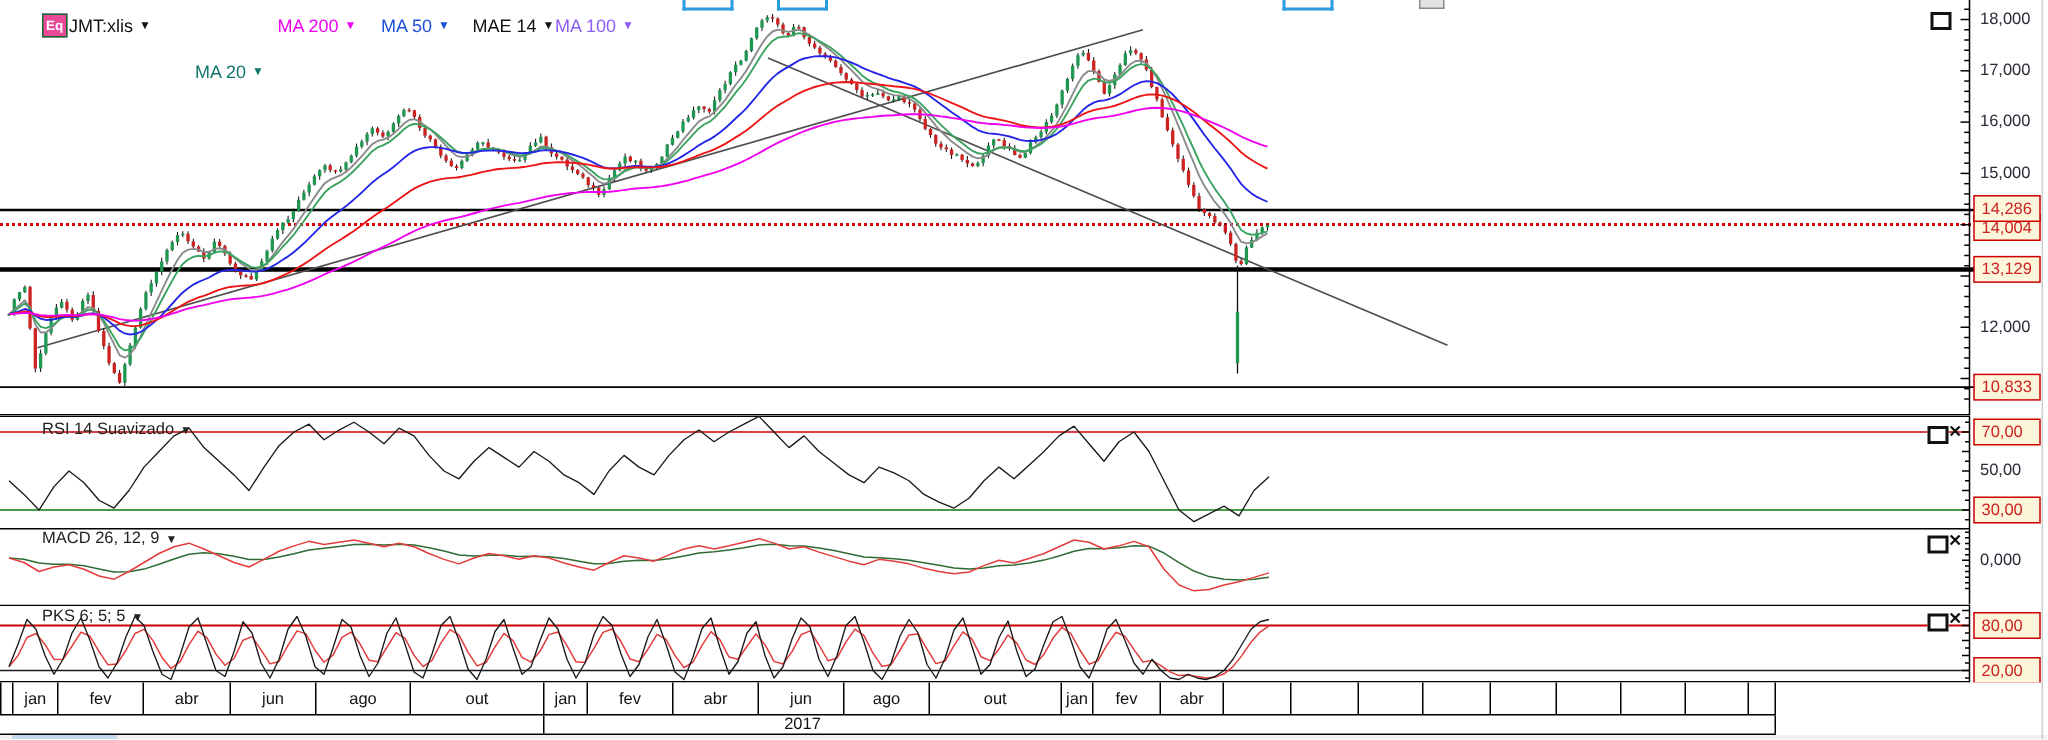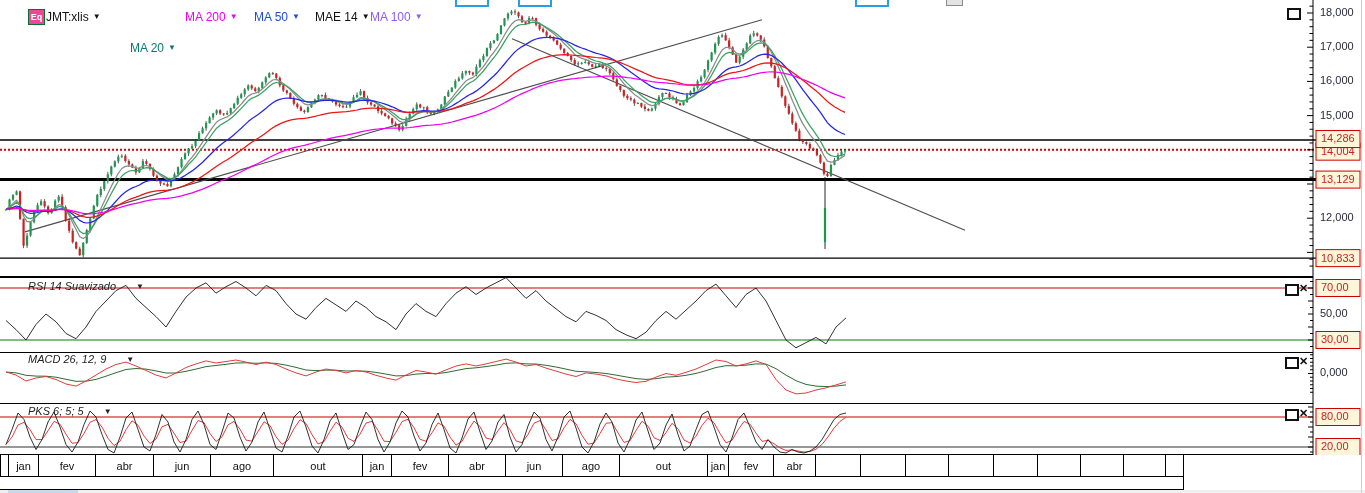--- a/index.html
+++ b/index.html
@@ -8,21 +8,21 @@
   svg{position:absolute;left:0;display:block;}
   .chip{position:absolute;top:9px;height:16px;display:flex;align-items:center;gap:4px;
         font-size:12px;cursor:pointer;white-space:nowrap;}
   .chip .arrow{font-size:8px;line-height:8px;}
   .badge{position:absolute;left:28px;top:9px;width:15px;height:14px;background:#ec4899;
          border:1px solid #0a6e2e;color:#fff;font-size:9px;font-weight:bold;
          display:flex;align-items:center;justify-content:center;}
   .winbox{position:absolute;width:10px;height:8px;border:2px solid #111;background:#fff;cursor:pointer;}
   .closex{position:absolute;width:11px;height:11px;font-size:11px;font-weight:bold;color:#111;
           line-height:11px;text-align:center;cursor:pointer;}
-  .paneltitle{position:absolute;font-size:11px;color:#222;display:flex;gap:20px;align-items:center;cursor:pointer;font-style:italic;}
+  .paneltitle{position:absolute;font-size:11px;color:#222;display:flex;gap:4px;align-items:center;cursor:pointer;}
   .paneltitle .arrow{font-size:8px;}
   .taxis-cell{position:absolute;border-left:1px solid #000;height:100%;box-sizing:border-box;
               display:flex;align-items:center;justify-content:center;font-size:11px;color:#111;}
   #month-row{position:absolute;left:0;top:455px;width:1184px;height:22px;border-bottom:1px solid #000;box-sizing:border-box;}
   #year-row{position:absolute;left:0;top:477px;width:1184px;height:13px;border-bottom:1px solid #000;box-sizing:border-box;}
   .rowendborder{position:absolute;right:0;top:0;width:1px;height:100%;background:#000;}
   #scroll-strip{position:absolute;left:0;top:490px;width:1365px;height:3px;background:#efefef;}
   #scroll-thumb{position:absolute;left:8px;top:0;width:70px;height:3px;background:#c5d9ee;}
   .cutbtn{position:absolute;top:0;height:5px;width:30px;background:#fff;
           border-left:2px solid #2a9ce0;border-right:2px solid #2a9ce0;border-bottom:2px solid #2a9ce0;}
@@ -725,19 +725,20 @@
       <div class="taxis-cell" style="left: 905px; width: 43px; top: 0px;"></div>
       <div class="taxis-cell" style="left: 948px; width: 45px; top: 0px;"></div>
       <div class="taxis-cell" style="left: 993px; width: 44px; top: 0px;"></div>
       <div class="taxis-cell" style="left: 1037px; width: 43px; top: 0px;"></div>
       <div class="taxis-cell" style="left: 1080px; width: 43px; top: 0px;"></div>
       <div class="taxis-cell" style="left: 1123px; width: 42px; top: 0px;"></div>
       <div class="taxis-cell" style="left: 1165px; width: 18px; top: 0px;"></div>
     </div>
   <div id="year-row">
       <div class="rowendborder"></div>
+      <div class="taxis-cell" style="left: 362px; width: 345px; top: 0px;">2017</div>
     </div>
   <div id="scroll-strip">
     <div id="scroll-thumb"></div>
   </div>
 
   <div id="right-edge"></div>
 </div>
 
 </body></html>

